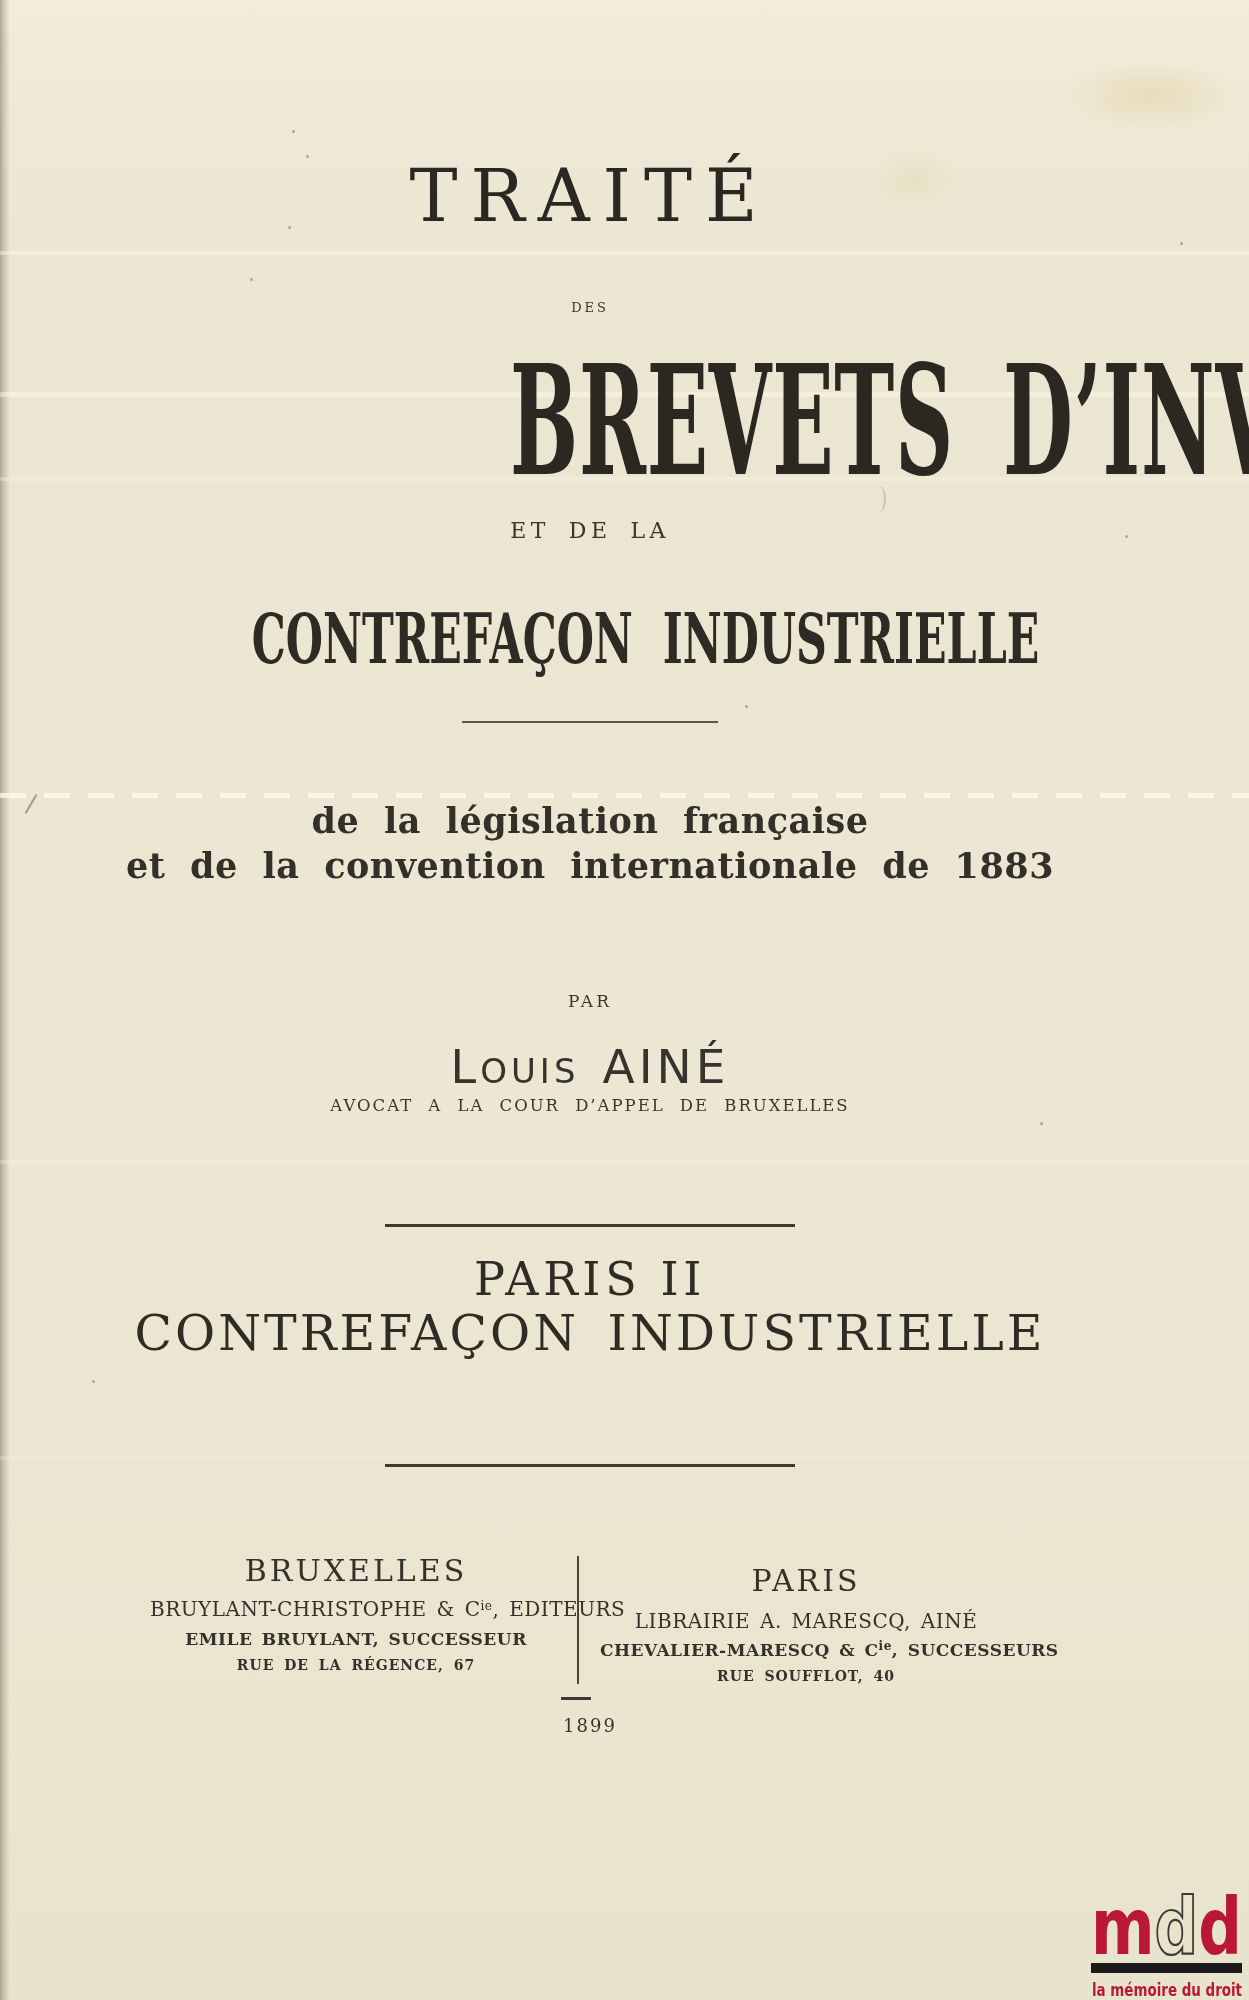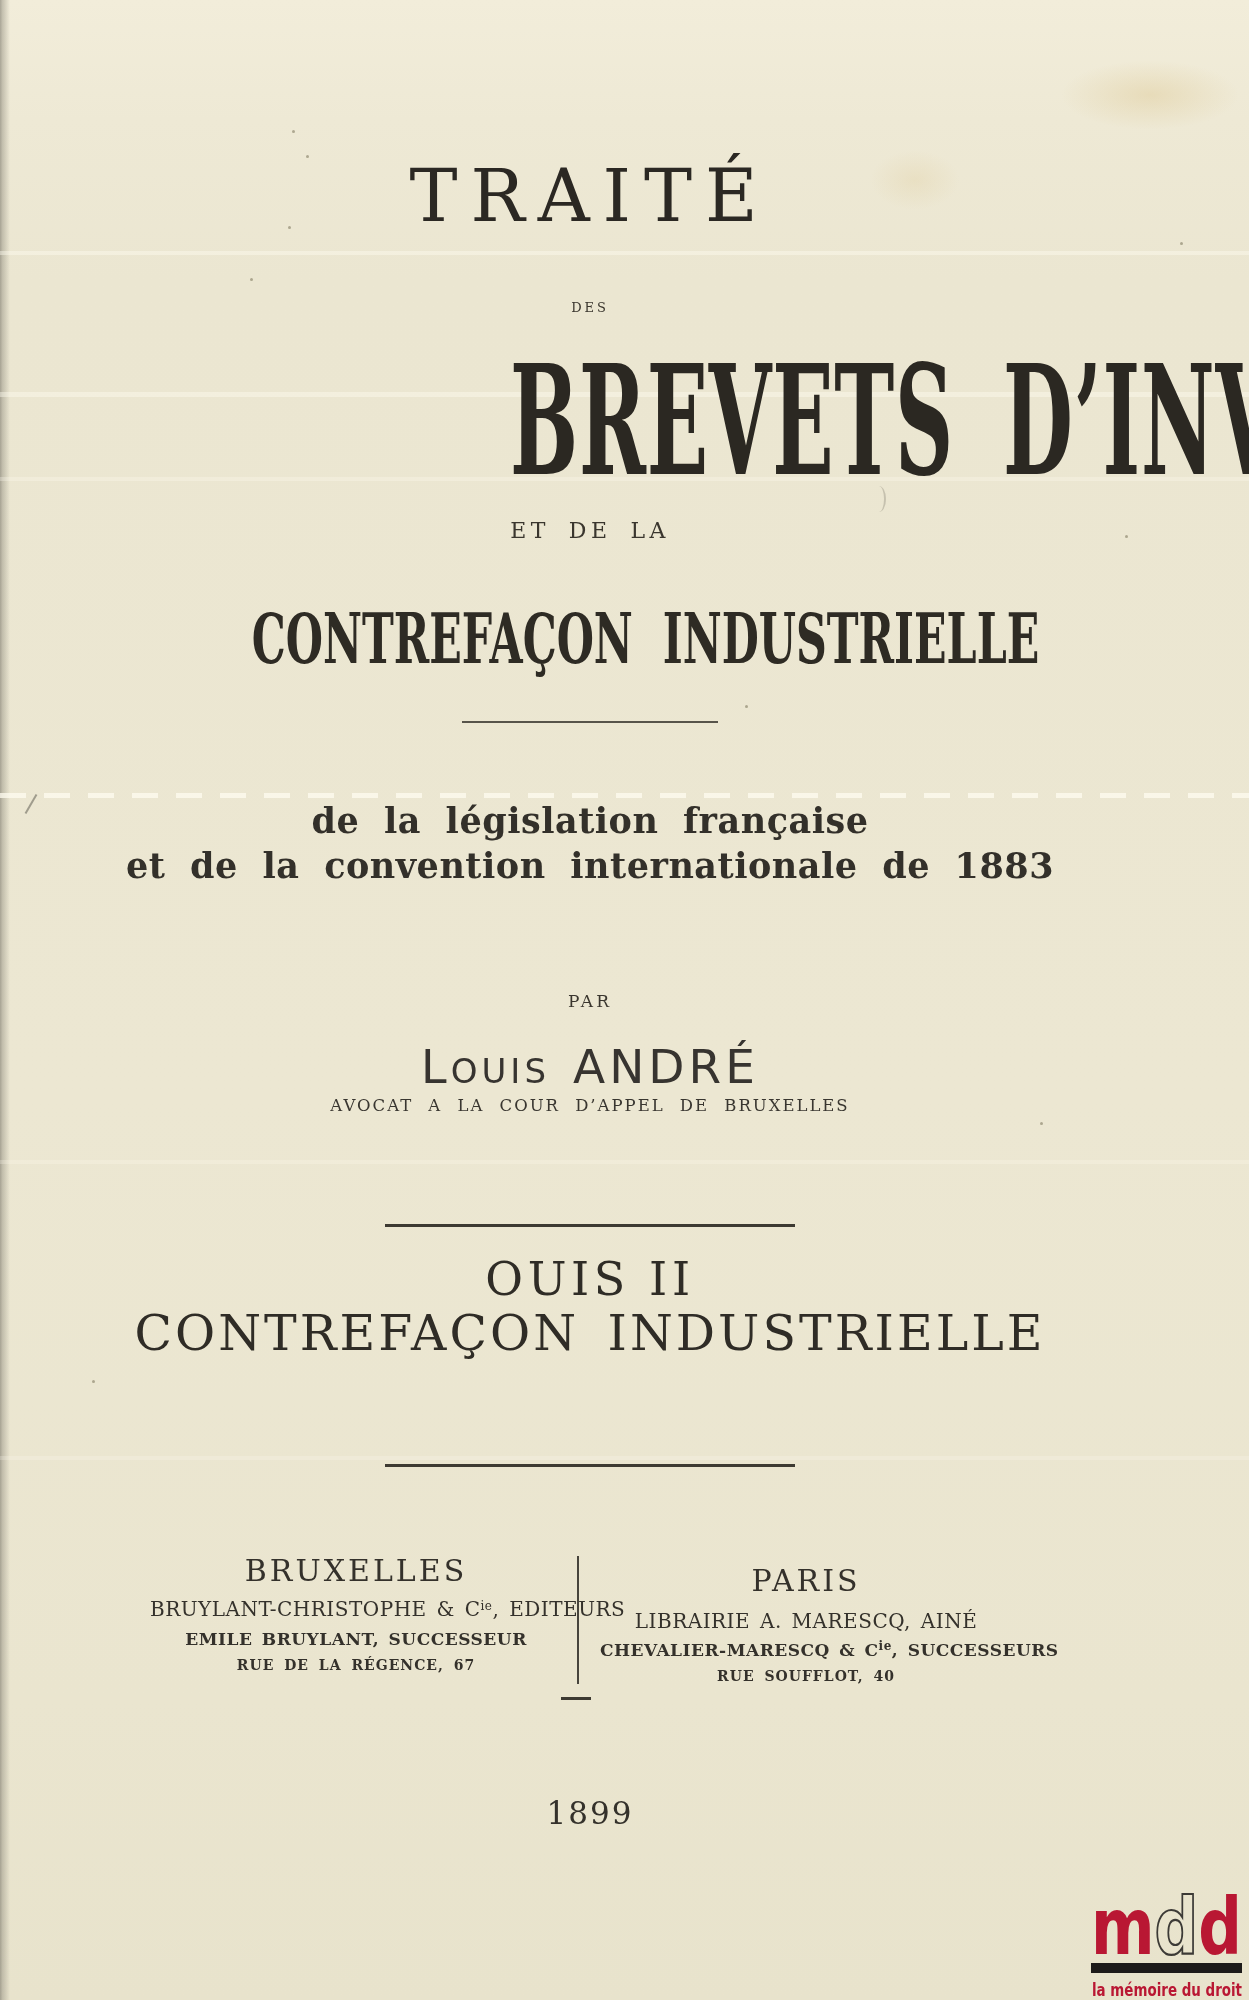--- a/index.html
+++ b/index.html
@@ -69,21 +69,21 @@
   .col{position:absolute;width:412px;text-align:center;color:#34312b;}
   .col-left{left:150px;}
   .col-right{left:600px;}
   .imp{position:absolute;left:0;width:100%;text-align:center;line-height:1;white-space:nowrap;}
   .city{font-size:30px;letter-spacing:3px;}
   .pub{font-size:20px;letter-spacing:.5px;word-spacing:3px;}
   .succ{font-size:17px;font-weight:bold;letter-spacing:.5px;word-spacing:3px;}
   .addr{font-size:14px;font-weight:bold;letter-spacing:1px;word-spacing:4px;}
   .imp sup{font-size:12px;vertical-align:6px;}
   .v-divider{position:absolute;left:577px;top:1556px;width:2px;height:128px;background:#47443c;}
-  .t-year{top:1798px;font-size:31px;letter-spacing:2px;color:#34312b;text-align:center;}
+  .t-year{top:1717px;font-size:18px;letter-spacing:2px;color:#34312b;text-align:center;}
 
   .logo{position:absolute;left:1078px;top:1884px;}
 </style>
 </head>
 <body>
 
 <div class="page">
 
   <div class="left-edge"></div>
   <div class="band" style="top:251px;height:4px;"></div>
@@ -124,27 +124,27 @@
 
     <div class="rule rule-1"></div>
 
     <div class="line t-commentary">
       <div>de la législation française</div>
       <div>et de la convention internationale de 1883</div>
     </div>
 
     <div class="line t-par">PAR</div>
 
-    <div class="line t-author"><span class="a-init">L</span><span class="a-rest">OUIS</span> <span class="a-last">ANDRÉ</span></div>
+    <div class="line t-author"><span class="a-init">L</span><span class="a-rest">OUIS</span> <span class="a-last">AINÉ</span></div>
 
     <div class="line t-role">AVOCAT A LA COUR D’APPEL DE BRUXELLES</div>
 
     <div class="rule rule-2"></div>
 
-    <div class="line t-tome">OUIS II</div>
+    <div class="line t-tome">PARIS II</div>
     <div class="line t-tome2">CONTREFAÇON INDUSTRIELLE</div>
 
     <div class="rule rule-3"></div>
 
     <div class="col col-left">
       <div class="imp city" style="top:1556px;">BRUXELLES</div>
       <div class="imp pub" style="top:1599px;"><span>BRUYLANT-CHRISTOPHE &amp; C</span><sup>ie</sup><span>, EDITEURS</span></div>
       <div class="imp succ" style="top:1631px;">EMILE BRUYLANT, SUCCESSEUR</div>
       <div class="imp addr" style="top:1658px;">RUE DE LA RÉGENCE, 67</div>
     </div>

